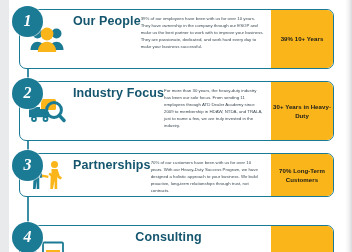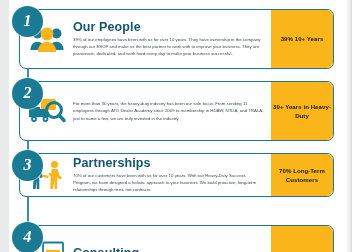--- a/index.html
+++ b/index.html
@@ -44,21 +44,21 @@
   .card-4{top:225px;height:60px;}
 
   .icon-cell{
     width:53px;flex:0 0 53px;
     display:flex;align-items:center;justify-content:center;
   }
   .icon-cell svg{display:block;}
   .body-cell{
     flex:1 1 auto;min-width:0;
     padding:5px 7px 5px 0;
-    display:flex;flex-direction:column;justify-content:center;
+    display:flex;flex-direction:row;justify-content:center;
   }
   .card-title{
     color:#15566e;
     font-size:12.5px;
     font-weight:bold;
     letter-spacing:.1px;
     line-height:1.05;
     margin:0 0 2.5px 0;
     white-space:nowrap;
   }
@@ -145,20 +145,21 @@
         <rect x="1" y="19" width="21" height="2.2" fill="#1b7a94"></rect>
         <circle cx="6" cy="23" r="2.9" fill="#1b7a94"></circle>
         <circle cx="6" cy="23" r="1.1" fill="#ffffff"></circle>
         <circle cx="17.5" cy="23" r="2.9" fill="#1b7a94"></circle>
         <circle cx="17.5" cy="23" r="1.1" fill="#ffffff"></circle>
         <circle cx="26" cy="14" r="7.4" fill="none" stroke="#1b7a94" stroke-width="3"></circle>
         <line x1="31.3" y1="19.3" x2="36" y2="24.5" stroke="#1b7a94" stroke-width="3.4" stroke-linecap="round"></line>
       </svg>
     </div>
     <div class="body-cell">
+      <div class="card-title">Industry Focus</div>
       <div class="card-body">For more than 30 years, the heavy-duty industry has been our sole focus. From sending 11 employees through ATD Dealer Academy since 2009 to membership in HDAW, NTDA, and TRALA, just to name a few, we are truly invested in the industry.</div>
     </div>
     <div class="badge-cell">
       <div class="badge-text">30+ Years in Heavy-Duty</div>
     </div>
   </div>
   <div class="step step-2">
     <span>2</span>
   </div>
 

